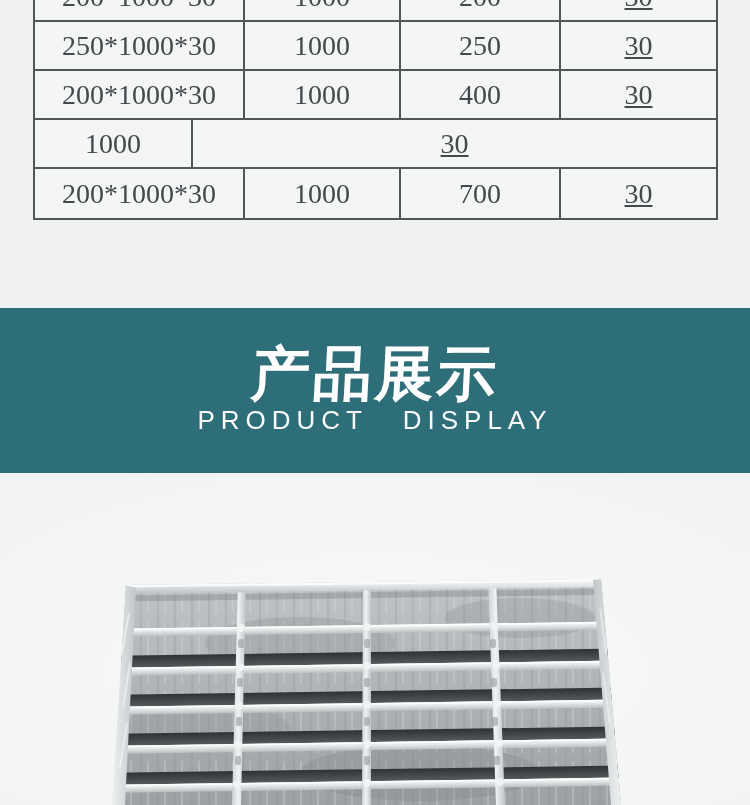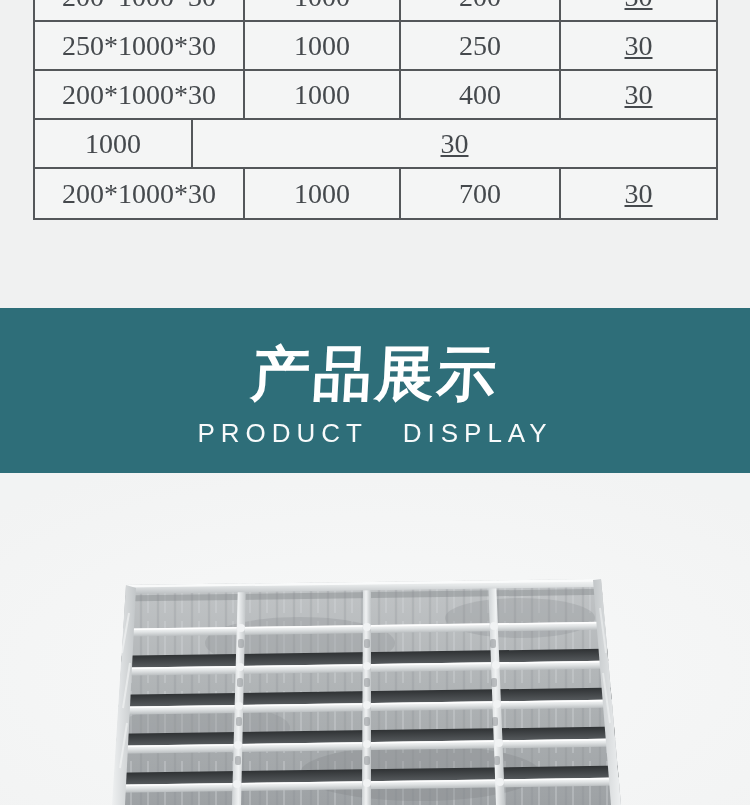--- a/index.html
+++ b/index.html
@@ -61,21 +61,21 @@
   .banner-title-cn {
     margin-top: 35px;
     line-height: 62px;
     font-size: 59px;
     font-weight: 900;
     letter-spacing: 3px;
     color: #ffffff;
     transform: skewX(-3deg);
   }
   .banner-title-en {
-    margin-top: 15px;
+    margin-top: 2px;
     line-height: 26px;
     font-size: 26px;
     font-weight: 400;
     letter-spacing: 6px;
     word-spacing: 22px;
     color: rgba(255,255,255,0.97);
   }
 
   
   .photo-section {

